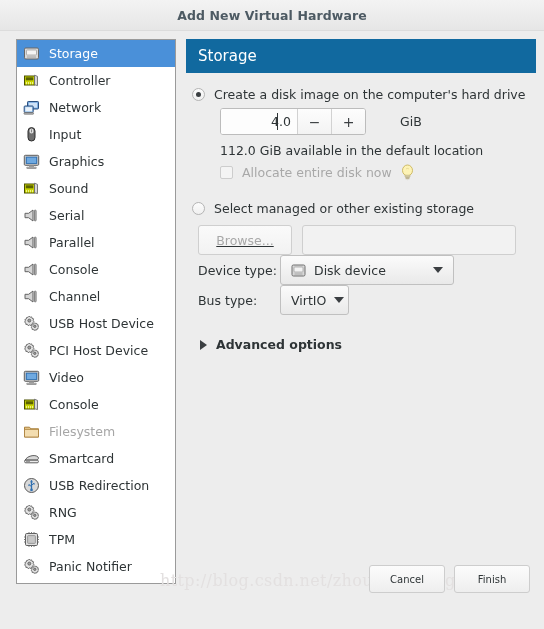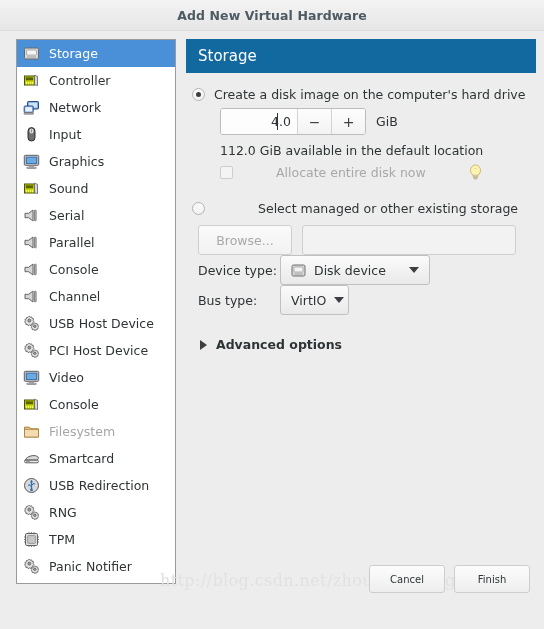--- a/index.html
+++ b/index.html
@@ -130,20 +130,21 @@
     margin-left: 9px;
     font-size: 12.5px;
     color: #2e3436;
   }
 
   
   .spin-row {
     display: flex;
     align-items: center;
     margin: 6px 0 4px 28px;
+    gap: 24px;
   }
   .spinner {
     display: flex;
     height: 27px;
     border: 1px solid #bcbcbc;
     border-radius: 3px;
     background: #fff;
     overflow: hidden;
     box-sizing: border-box;
   }
@@ -185,43 +186,43 @@
   .avail-text {
     margin: 8px 0 6px 28px;
     font-size: 12.5px;
     color: #2e3436;
   }
 
   .chk-row {
     display: flex;
     align-items: center;
     margin: 2px 0 0 28px;
-    gap: 34px;
   }
   .checkbox {
     width: 13px; height: 13px;
     border: 1px solid #cdcdcd;
     background: #f4f4f4;
     border-radius: 2px;
     box-sizing: border-box;
     flex: 0 0 13px;
   }
   .chk-label {
     margin-left: 9px;
     font-size: 12.5px;
     color: #a8a8a8;
   }
   .bulb { margin-left: 8px; width: 15px; height: 17px; display:block; }
 
-  .radio-row.second { margin-top: 20px; gap: 44px; }
+  .radio-row.second { margin-top: 20px; }
 
   .browse-row {
     display: flex;
     align-items: flex-start;
     margin: 9px 0 0 6px;
+    text-decoration: underline;
   }
   .btn-browse {
     width: 94px;
     height: 30px;
     border: 1px solid #cfcfcf;
     border-radius: 3px;
     background: linear-gradient(to bottom, #fafafa, #f2f2f2);
     color: #a8a8a8;
     font-size: 12.5px;
     display: flex;
@@ -256,21 +257,21 @@
     height: 30px;
     border: 1px solid #c0c0c0;
     border-radius: 3px;
     background: linear-gradient(to bottom, #fbfbfb, #e9e9e9);
     display: flex;
     align-items: center;
     padding: 0 10px;
     box-sizing: border-box;
     font-size: 12.5px;
   }
-  .combo.device { width: 150px; justify-content: space-between; }
+  .combo.device { width: 174px; justify-content: space-between; }
   .combo.bus { width: 69px; }
   .combo .ctext { display:flex; align-items:center; }
   .combo .cicon { margin-right: 8px; display:block; }
   .arrow-down {
     width: 0; height: 0;
     border-left: 5px solid transparent;
     border-right: 5px solid transparent;
     border-top: 6px solid #3b3f42;
     margin-left: 8px;
   }

